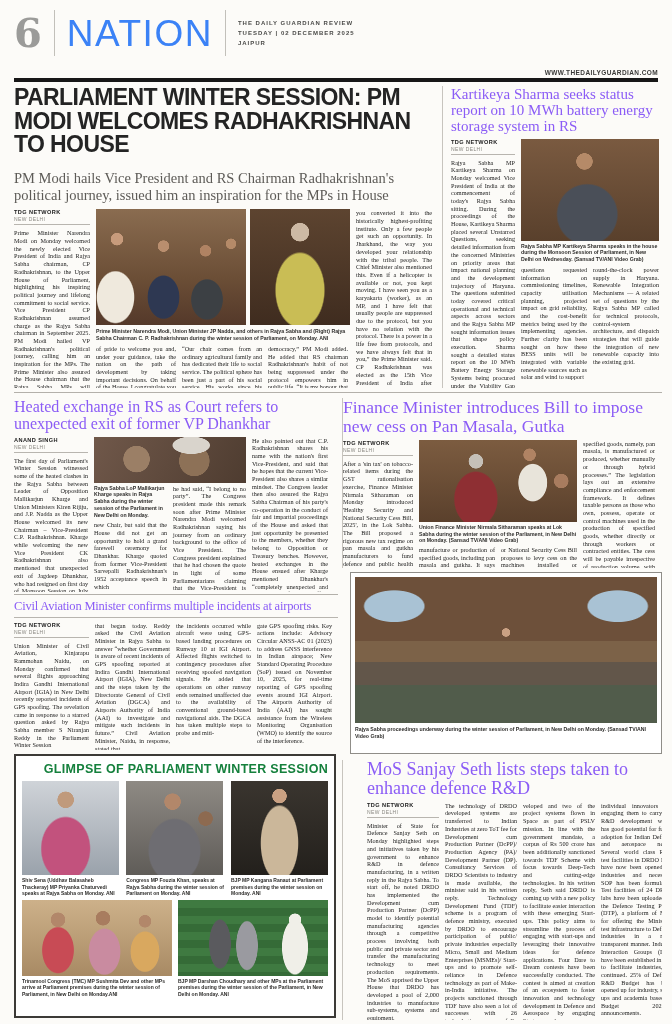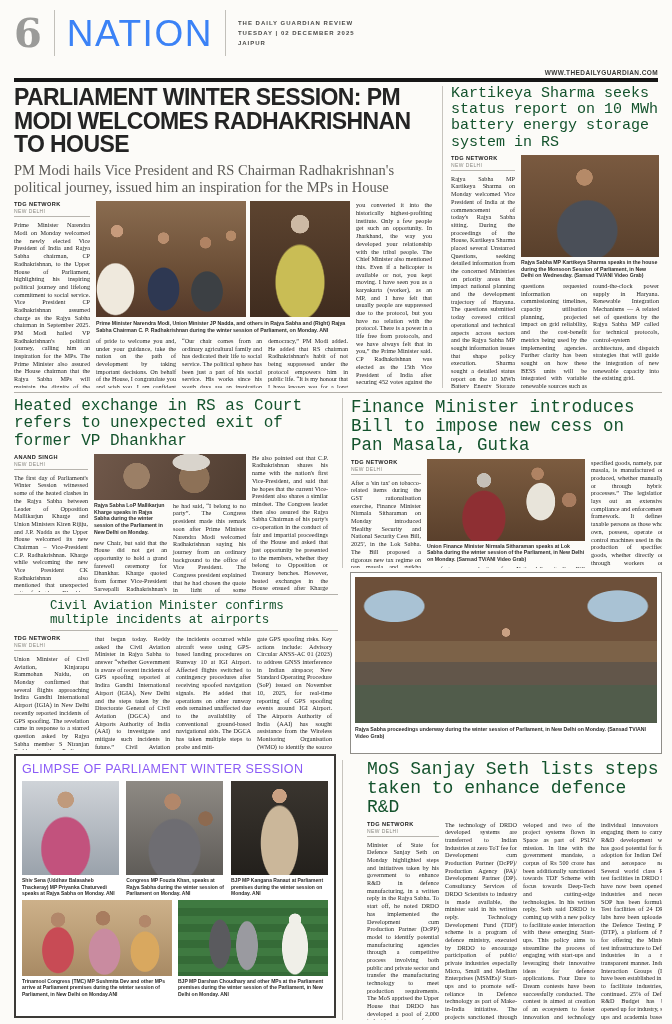--- a/index.html
+++ b/index.html
@@ -14,22 +14,22 @@
   .section-title{font-family:Liberation Sans, sans-serif;font-size:37px;letter-spacing:1.5px;color:#3b82f6;line-height:1;}
   .masthead{font-family:"Liberation Sans",sans-serif;font-size:6px;font-weight:700;
             letter-spacing:1px;color:#4a4a48;line-height:1.7;}
   .website{position:absolute;right:0;bottom:-4px;font-family:"Liberation Sans",sans-serif;
            font-size:6.5px;font-weight:700;color:#3a3a38;letter-spacing:.4px;}
   .thick-rule{position:absolute;top:78px;left:14px;right:14px;height:4px;background:#171717;}
 
   
   .art{position:absolute;overflow:hidden;box-sizing:border-box;}
   .h-main{font-family:"Liberation Sans",sans-serif;font-weight:700;font-size:23px;
-          line-height:1.03;letter-spacing:-.6px;color:#242424;margin:0 0 5px 0;}
-  .h-serif{font-weight:400;color:#14532d;margin:0 0 4px 0;line-height:1.08;font-family:Liberation Mono, monospace;}
+          line-height:1.03;letter-spacing:-.6px;color:#242424;margin:0 0 13px 0;}
+  .h-serif{font-weight:400;color:#8b5cf6;margin:0 0 4px 0;line-height:1.08;}
   .subhead{font-size:14.5px;line-height:1.15;color:#5d5b57;margin:0 0 6px 0;}
   .byline{font-family:"Liberation Sans",sans-serif;margin-bottom:4px;border-bottom:1px solid #b8b5af;padding-bottom:2px;}
   .by-name{display:block;font-size:5.6px;font-weight:700;letter-spacing:.4px;color:#222;}
   .by-place{display:block;font-size:5px;color:#8a8882;letter-spacing:.4px;margin-top:1px;}
   .cols{display:flex;gap:6px;}
   .coltxt{font-size:6.2px;line-height:1.24;text-align:justify;margin:0;}
   .cap{font-family:"Liberation Sans",sans-serif;font-size:5.2px;font-weight:700;
        line-height:1.3;color:#2e2d2b;text-align:left;}
   .photo{flex:none;}
   .rule{position:absolute;border-top:1px solid #b3b0aa;}
@@ -57,44 +57,44 @@
   #art-kharge{top:398px;left:14px;width:320px;height:194px;}
   #art-kharge .h-serif{font-size:16px;}
   #kharge-body{display:flex;gap:6px;}
   #kharge-c1{width:74px;flex:none;}
   #kharge-mid{width:152px;flex:none;display:flex;flex-direction:column;}
   .p-kharge{width:152px;height:46px;margin-bottom:2px;}
   #kharge-subcols{display:flex;gap:6px;}
   #kharge-subcols .sc{width:73px;flex:none;}
   #kharge-c4{width:76px;flex:none;}
 
-  #art-finance{top:398px;left:342px;width:320px;height:170px;border-left:1px solid #c7c4be;padding-left:8px;}
+  #art-finance{top:398px;left:342px;width:320px;height:170px;border-left:1px solid #c7c4be;}
   #art-finance .h-serif{font-size:17.5px;}
   #fin-body{display:flex;gap:6px;}
   #fin-c1{width:70px;flex:none;}
   #fin-mid{width:158px;flex:none;display:flex;flex-direction:column;}
   .p-sitharaman{width:158px;height:82px;margin-bottom:2px;}
   #fin-subcols{display:flex;gap:6px;margin-top:2px;}
   #fin-subcols .sc{width:76px;flex:none;}
   #fin-c4{width:72px;flex:none;}
 
   #photo-box{position:absolute;top:572px;left:350px;width:312px;height:182px;
              border:1px solid #8f8d88;background:#fff;padding:4px;box-sizing:border-box;}
   .p-rs{width:302px;height:146px;}
   #photo-box .cap{margin-top:3px;}
 
   #rule-av{top:594px;left:14px;width:324px;}
   #art-aviation{top:600px;left:14px;width:324px;height:150px;}
-  #art-aviation .h-serif{font-size:12.5px;letter-spacing:-.2px;border-bottom:1px solid #b8b5af;padding-bottom:3px;margin-left:36px;}
+  #art-aviation .h-serif{font-size:12.5px;letter-spacing:-.2px;border-bottom:1px solid #b8b5af;padding-bottom:3px;}
   #av-cols .c{width:75px;flex:none;}
 
   #glimpse{position:absolute;top:754px;left:14px;width:322px;height:264px;
            border:2px solid #3c3a37;background:#fff;padding:5px 6px;box-sizing:border-box;}
-  #glimpse-title{font-family:"Liberation Sans",sans-serif;font-weight:400;font-size:12.5px;
-                 letter-spacing:.3px;text-align:left;color:#8b5cf6;margin:1px 0 5px 0;}
+  #glimpse-title{font-family:"Liberation Sans",sans-serif;font-weight:700;font-size:12.5px;
+                 letter-spacing:.3px;text-align:right;color:#15803d;margin:1px 0 5px 0;}
   .g-row{display:flex;gap:5px;margin-bottom:3px;}
   .g-cell{display:flex;flex-direction:column;}
   .gp1{width:97px;height:94px;}
   .gp2{width:150px;height:76px;}
   .g-cell .cap{margin-top:2px;font-size:5px;}
 
   #art-seth{top:760px;left:342px;width:320px;height:260px;border-left:1px solid #c7c4be;padding-left:24px;}
   #art-seth .h-serif{font-size:18px;line-height:1.05;}
   #seth-cols .c{width:72px;flex:none;}
 

